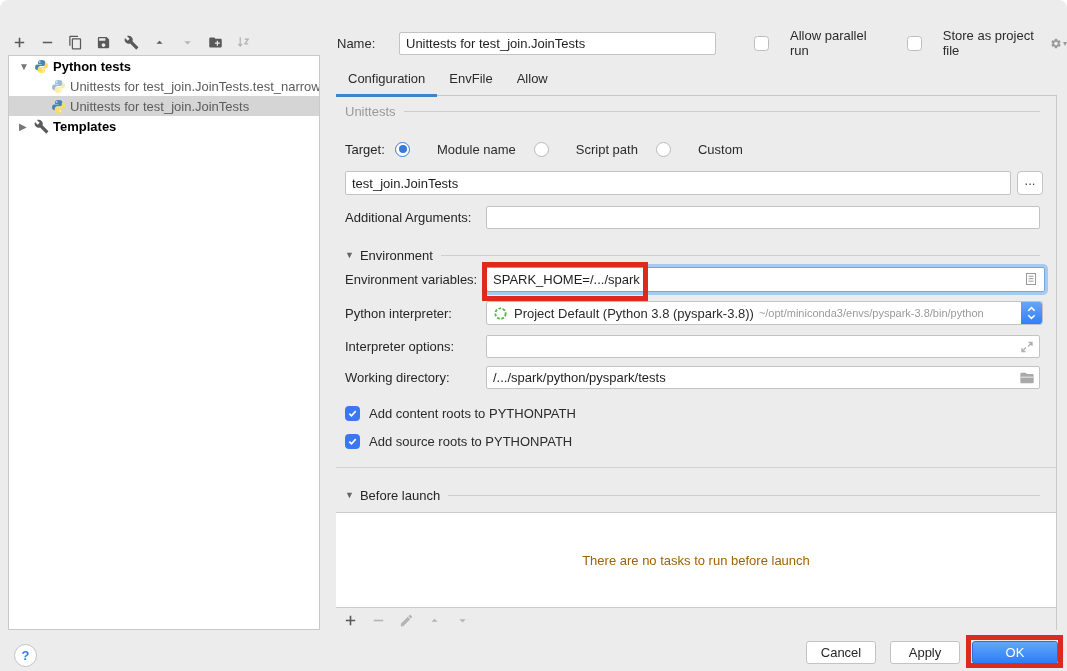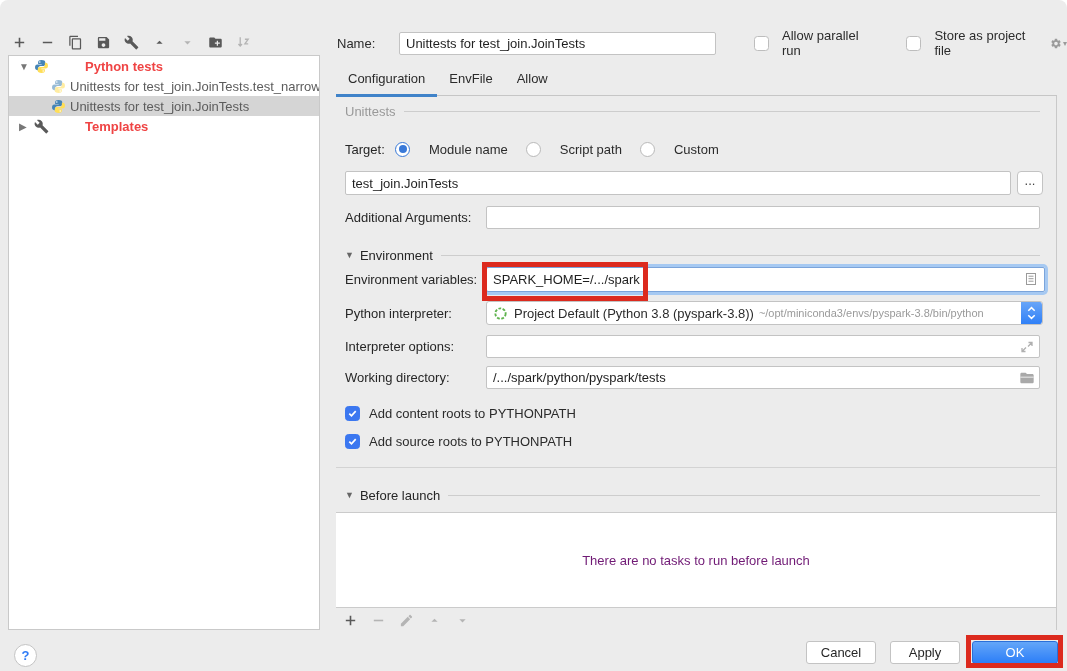--- a/index.html
+++ b/index.html
@@ -23,31 +23,31 @@
   .ticon.dis { color:#b4b4b4; }
   .ticon svg { width:100%; height:100%; }
   .tree-panel { position:absolute; left:8px; top:55px; width:312px; height:575px;
                 background:#fff; border:1px solid #c9c9c9; overflow:hidden; }
   .trow { height:20px; display:flex; align-items:center; white-space:nowrap; overflow:hidden; padding-left:10px; }
   .trow.sel { background:#d5d5d5; }
   .trow .chev { width:12px; margin-right:3px; color:#777; flex:none; font-size:10px; }
   .trow .ind { width:32px; flex:none; }
   .trow .nico { width:15px; height:15px; margin-right:4px; flex:none; }
   .trow .nico svg { width:15px; height:15px; }
-  .trow b { color:#ef4444;margin-left:32px; }
+  .trow b { color:#000000; }
   .trow .cfg-label { color:#5c5c5c; }
   .fade { opacity:.55; }
 
   
   .name-row { position:absolute; left:337px; top:31px; height:24px; display:flex; align-items:center; }
   .name-row .lbl { width:62px; flex:none; }
   input.txt { height:23px; background:#fff; border:1px solid #c3c3c3; border-radius:2px;
               font:13px "Liberation Sans",sans-serif; color:#1f1f1f; padding:0 6px; outline:none; width:100%; }
   .name-row input { width:317px; flex:none; }
-  .cbx-group { display:flex; align-items:center; gap:13px; }
+  .cbx-group { display:flex; align-items:center; gap:21px; }
   .cbx { width:15px; height:15px; border:1px solid #bdbdbd; border-radius:3.5px; background:#fff; flex:none;
          display:inline-flex; align-items:center; justify-content:center; }
   .cbx.on { background:var(--checkbox-blue,#3b77f0); border-color:var(--checkbox-blue,#3b77f0); }
   .gear { width:17px; height:17px; color:#9a9a9a; margin-left:5px; display:inline-flex; align-items:center; }
   .gear svg { width:15px; height:15px; }
   .gear .dn { font-size:8px; color:#9a9a9a; margin-left:1px; }
 
   
   .tabs { position:absolute; left:336px; top:61px; width:721px; height:35px; display:flex;
           border-bottom:1px solid #c6c6c6; }
@@ -80,21 +80,21 @@
   .combo .pyi { width:15px; height:15px; margin-right:6px; flex:none; }
   .combo .path { color:#9a9a9a; font-size:11px; margin-left:5px; white-space:nowrap; overflow:hidden; }
   .stepper { position:absolute; right:0; top:-1px; width:21px; height:24px; border-radius:0 4px 4px 0;
              background:linear-gradient(#6ba7f8,#2d7ef7); display:flex; flex-direction:column;
              align-items:center; justify-content:center; }
   .stepper svg { width:11px; height:8px; }
   .divider { position:absolute; left:0; right:0; height:1px; background:#d3d3d3; }
   .bl-box { position:absolute; left:0; right:0; top:416px; height:96px; background:#fff;
             border-top:1px solid #cbcbcb; border-bottom:1px solid #cbcbcb;
             display:flex; align-items:center; justify-content:center; }
-  .bl-empty { color:#701a75; }
+  .bl-empty { color:#a16207; }
   .bl-toolbar { position:absolute; left:7px; top:515px; height:18px; display:flex; align-items:center; gap:13px; }
 
   
   .help-btn { position:absolute; left:14px; top:644px; width:23px; height:23px; border-radius:50%;
               background:#fff; border:1px solid #c4c4c4; color:#2f7cf6; font-weight:bold;
               text-align:center; line-height:21px; font-size:13px; }
   .btn { position:absolute; top:641px; height:23px; background:#fff; border:1px solid #c3c3c3;
          border-radius:3px; text-align:center; line-height:21px; color:#262626; }
   .btn.primary { background:linear-gradient(#64a6f8,#2c7ef8); border-color:#2a6fd8; color:#fff; }
 

